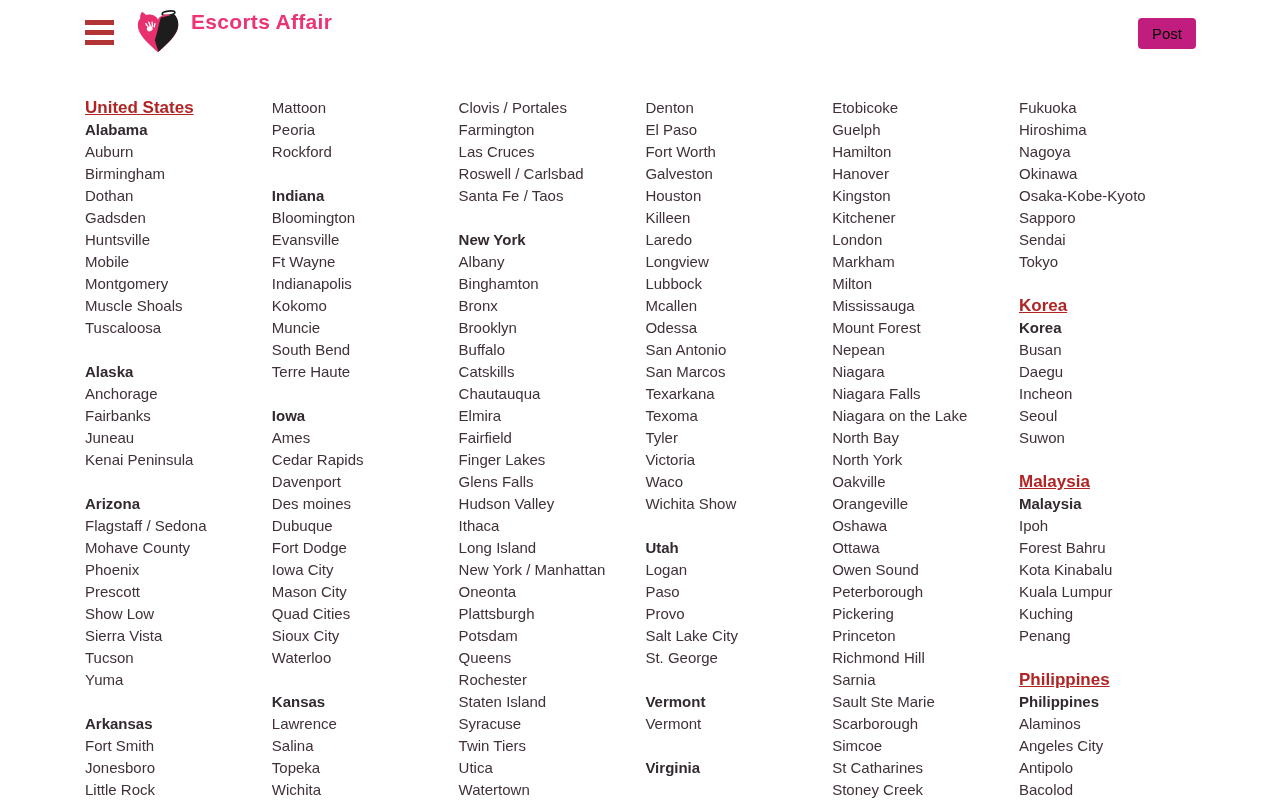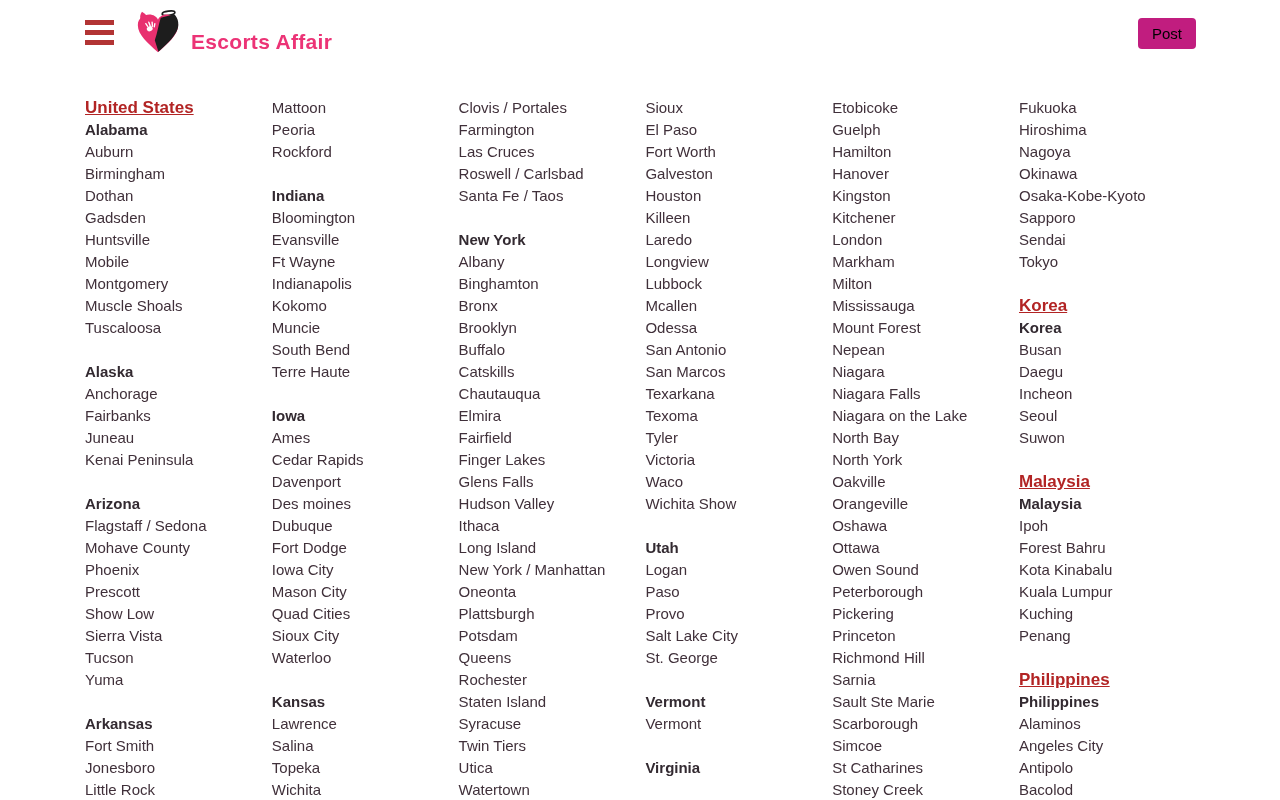--- a/index.html
+++ b/index.html
@@ -8,21 +8,21 @@
 
   
   .header { position:absolute; left:0; top:0; width:1280px; height:66px; background:#fff; }
 
   .menu-btn { position:absolute; left:85px; top:20px; width:29px; height:25px;
               cursor:pointer; background:none; border:none; }
   .menu-btn .bar { width:29px; height:5px; background:#b23434; margin-bottom:5px; }
   .menu-btn .bar:last-child { margin-bottom:0; }
 
   .logo { position:absolute; left:132px; top:10px; height:44px; display:flex;
-          align-items:flex-end; cursor:pointer; text-decoration:none; }
+          align-items:flex-start; cursor:pointer; text-decoration:none; }
   .logo svg { width:52px; height:44px; display:block; }
   .brand-text { margin-left:7px; font-size:21px; font-weight:800; color:#ec3376;
                 letter-spacing:0.3px; white-space:nowrap; }
 
   .post-btn { position:absolute; top:18px; right:84px; height:31px; padding:0 14px;
               background:#c11d7f; color:#000000; font-size:15px; border:none;
               border-radius:4px; cursor:pointer; font-family:inherit; }
 
   
   .directory { position:absolute; left:85px; top:97px; display:grid;
@@ -170,21 +170,21 @@
       <div class="row city">Potsdam</div>
       <div class="row city">Queens</div>
       <div class="row city">Rochester</div>
       <div class="row city">Staten Island</div>
       <div class="row city">Syracuse</div>
       <div class="row city">Twin Tiers</div>
       <div class="row city">Utica</div>
       <div class="row city">Watertown</div>
     </div>
     <div class="col">
-      <div class="row city">Sioux</div>
+      <div class="row city">Denton</div>
       <div class="row city">El Paso</div>
       <div class="row city">Fort Worth</div>
       <div class="row city">Galveston</div>
       <div class="row city">Houston</div>
       <div class="row city">Killeen</div>
       <div class="row city">Laredo</div>
       <div class="row city">Longview</div>
       <div class="row city">Lubbock</div>
       <div class="row city">Mcallen</div>
       <div class="row city">Odessa</div>

